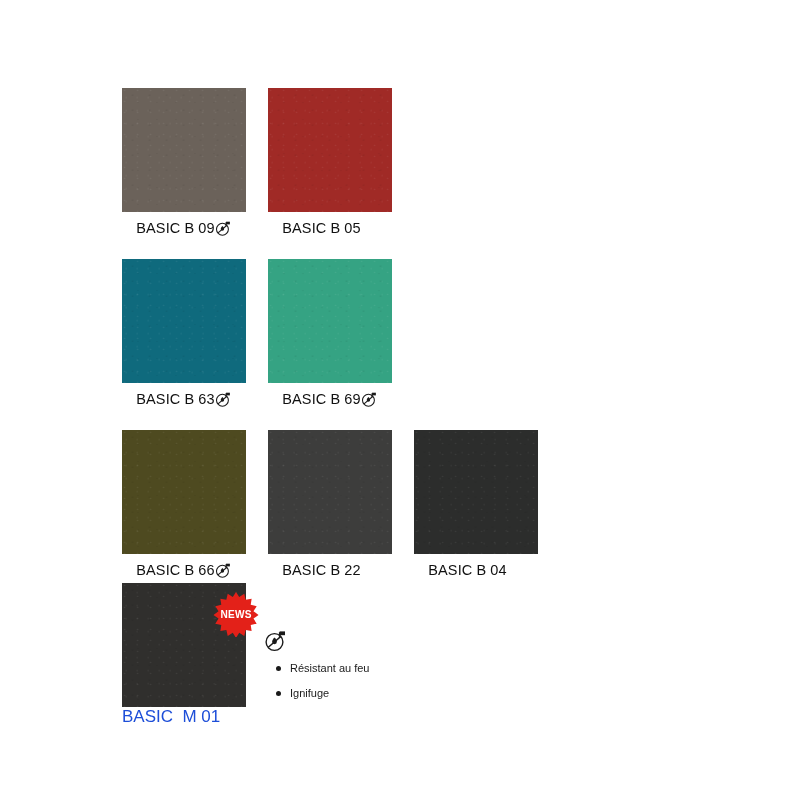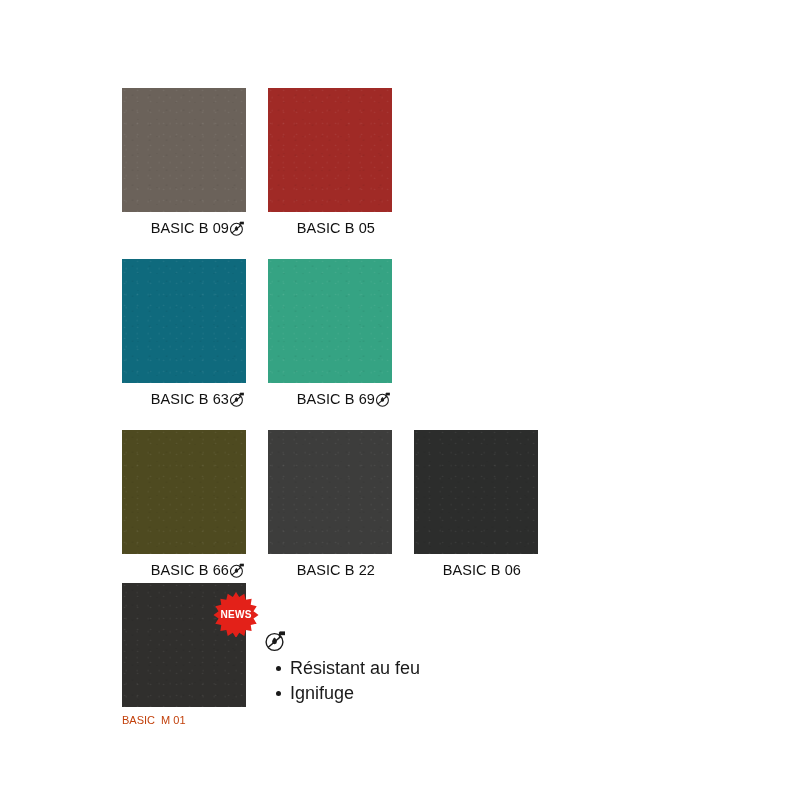--- a/index.html
+++ b/index.html
@@ -60,21 +60,21 @@
       radial-gradient(ellipse 2.4px 1.8px at 62% 48%, rgba(0,0,0,0.07), rgba(0,0,0,0) 70%),
       radial-gradient(ellipse 1.8px 2.2px at 38% 74%, rgba(255,255,255,0.05), rgba(255,255,255,0) 70%),
       radial-gradient(ellipse 2.2px 1.4px at 84% 86%, rgba(0,0,0,0.06), rgba(0,0,0,0) 70%);
     background-size: 13px 11px, 17px 15px, 11px 13px, 19px 17px;
     pointer-events: none;
   }
 
   .swatch-caption {
     display: flex;
     align-items: center;
-    justify-content: flex-end;
+    justify-content: center;
     margin-top: 7px;
     height: 18px;
   }
 
   .swatch-label {
     font-size: 14.5px;
     letter-spacing: 0.1px;
     color: #111111;
     white-space: pre;
   }
@@ -108,23 +108,22 @@
   .news-badge {
     position: absolute;
     right: -13px;
     top: 8px;
     width: 46px;
     height: 46px;
     z-index: 4;
   }
 
   .feature-caption {
-    margin-top: 7px;
-    font-size: 11px;
-    color: #c2410c;
+    font-size: 17px;
+    color: #1d4ed8;
     white-space: pre;
   }
 
   .feature-info {
     position: absolute;
     left: 140px;
     top: 46px;
     width: 400px;
   }
 
@@ -136,21 +135,21 @@
   }
 
   .feature-list {
     margin: 4px 0 0 0;
     padding-left: 28px;
     list-style: none;
   }
 
   .feature-list li {
     position: relative;
-    font-size: 18px;
+    font-size: 11px;
     line-height: 23px;
     color: #1a1a1a;
     margin-bottom: 2px;
   }
 
   .feature-list li::before {
     content: "";
     position: absolute;
     left: -14px;
     top: 9px;
@@ -236,21 +235,21 @@
       <div class="swatch-cell">
         <div class="swatch-chip" style="background-color: rgb(61, 61, 60);"></div>
         <div class="swatch-caption">
           <span class="swatch-label">BASIC B 22</span>
           <svg class="fire-icon hidden" viewBox="0 0 24 24"></svg>
         </div>
       </div>
       <div class="swatch-cell">
         <div class="swatch-chip" style="background-color: rgb(44, 45, 44);"></div>
         <div class="swatch-caption">
-          <span class="swatch-label">BASIC B 06</span>
+          <span class="swatch-label">BASIC B 04</span>
           <svg class="fire-icon hidden" viewBox="0 0 24 24"></svg>
         </div>
       </div>
     </div>
 
   </div>
 
   <div class="feature-block">
 
     <div class="feature-swatch-wrap">

